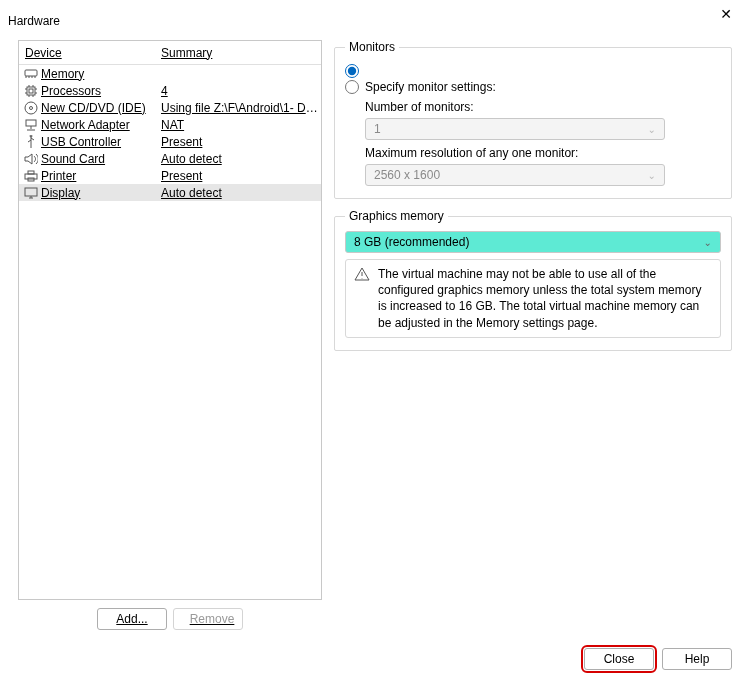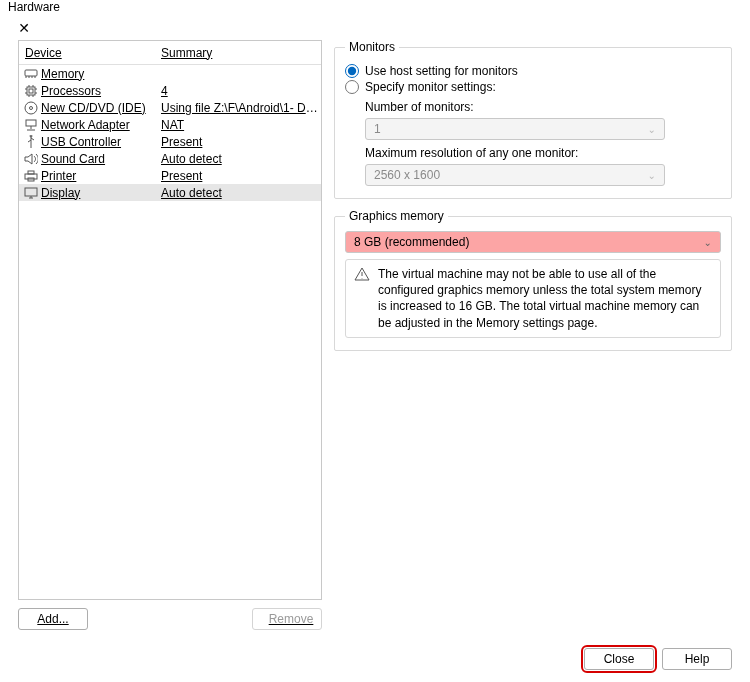--- a/index.html
+++ b/index.html
@@ -6,22 +6,22 @@
   html, body {
     margin: 0; padding: 0;
     width: 750px; height: 682px;
     font-family: "Segoe UI", Tahoma, sans-serif;
     font-size: 12px;
     color: #000;
     background: #fff;
   }
   .window { width: 750px; height: 682px; position: relative; }
   .titlebar {
-    display: flex; align-items: flex-start; justify-content: space-between;
-    height: 28px; padding: 0 8px; flex-direction: column;
+    display: flex; align-items: flex-end; justify-content: space-between;
+    height: 28px; padding: 0 8px;
   }
   .titlebar-title { font-size: 12px; }
   .close-x {
     width: 32px; height: 28px; text-align: center; line-height: 28px;
     font-size: 14px; font-family: Arial, sans-serif;
   }
   .content {
     position: absolute; top: 40px; left: 18px; right: 18px; bottom: 52px;
     display: flex; gap: 12px;
   }
@@ -39,21 +39,21 @@
   .row {
     display: flex; align-items: center; height: 17px;
     padding-left: 4px;
   }
   .row.selected { background: #e6e6e6; }
   .row-icon { width: 16px; height: 14px; display: flex; align-items: center; justify-content: center; }
   .row-icon svg { stroke: #555; fill: none; }
   .row-label { width: 118px; padding-left: 2px; white-space: nowrap; overflow: hidden; text-overflow: ellipsis; }
   .row-summary { flex: 1; padding-left: 4px; white-space: nowrap; overflow: hidden; text-overflow: ellipsis; }
   .left-buttons {
-    display: flex; justify-content: space-between; gap: 6px; margin-top: 8px;
+    display: flex; justify-content: center; gap: 6px; margin-top: 8px;
   }
   .btn {
     min-width: 70px; height: 22px; border: 1px solid #adadad;
     background: #fff; border-radius: 3px; font-size: 12px;
     display: inline-flex; align-items: center; justify-content: center;
     cursor: pointer;
   }
   .btn.disabled { color: #9a9a9a; border-color: #d4d4d4; cursor: default; padding-left: 8px; }
 
   .right-pane { flex: 1; display: flex; flex-direction: column; gap: 10px; }
@@ -63,21 +63,21 @@
   }
   legend { font-size: 12px; padding: 0 4px; }
   .check-line, .radio-line { display: flex; align-items: center; gap: 6px; margin: 2px 0; }
   input[type=checkbox] { accent-color: #0067c0; width: 14px; height: 14px; margin:0;}
   input[type=radio] { accent-color: #0067c0; width: 14px; height: 14px; margin:0;}
   .sub-settings { margin-left: 20px; margin-top: 6px; }
   .field-label { display:block; margin: 6px 0 4px 0;}
   .select {
     border: 1px solid #c8c8c8; border-radius: 3px; height: 22px;
     display: flex; align-items: center; justify-content: space-between;
-    padding: 0 8px; background: #fca5a5; width: 100%;
+    padding: 0 8px; background: #5eead4; width: 100%;
   }
   .select.small { width: 300px; }
   .select.disabled { color: #8a8a8a; background:#f4f4f4;}
   .chevron { font-size: 10px; color: #666; }
   .select.disabled .chevron { color: #bbb; }
   .gm-desc { margin: 4px 0 8px 0; }
   .warn-box {
     border: 1px solid #d8d8d8; border-radius: 3px; padding: 6px 8px;
     display: flex; gap: 8px; margin-top: 6px; line-height: 1.35;
   }
@@ -194,21 +194,20 @@
         <div class="btn disabled">Remove</div>
       </div>
     </div>
 
     <div class="right-pane">
 
       <fieldset>
         <legend>Monitors</legend>
         <label class="radio-line">
           <input type="radio" name="mon" checked="" style="">
-          <span>Use host setting for monitors</span>
         </label>
         <label class="radio-line">
           <input type="radio" name="mon" style="">
           <span>Specify monitor settings:</span>
         </label>
         <div class="sub-settings">
           <span class="field-label">Number of monitors:</span>
           <div class="select small disabled">
             <span>1</span>
             <span class="chevron">⌄</span>

